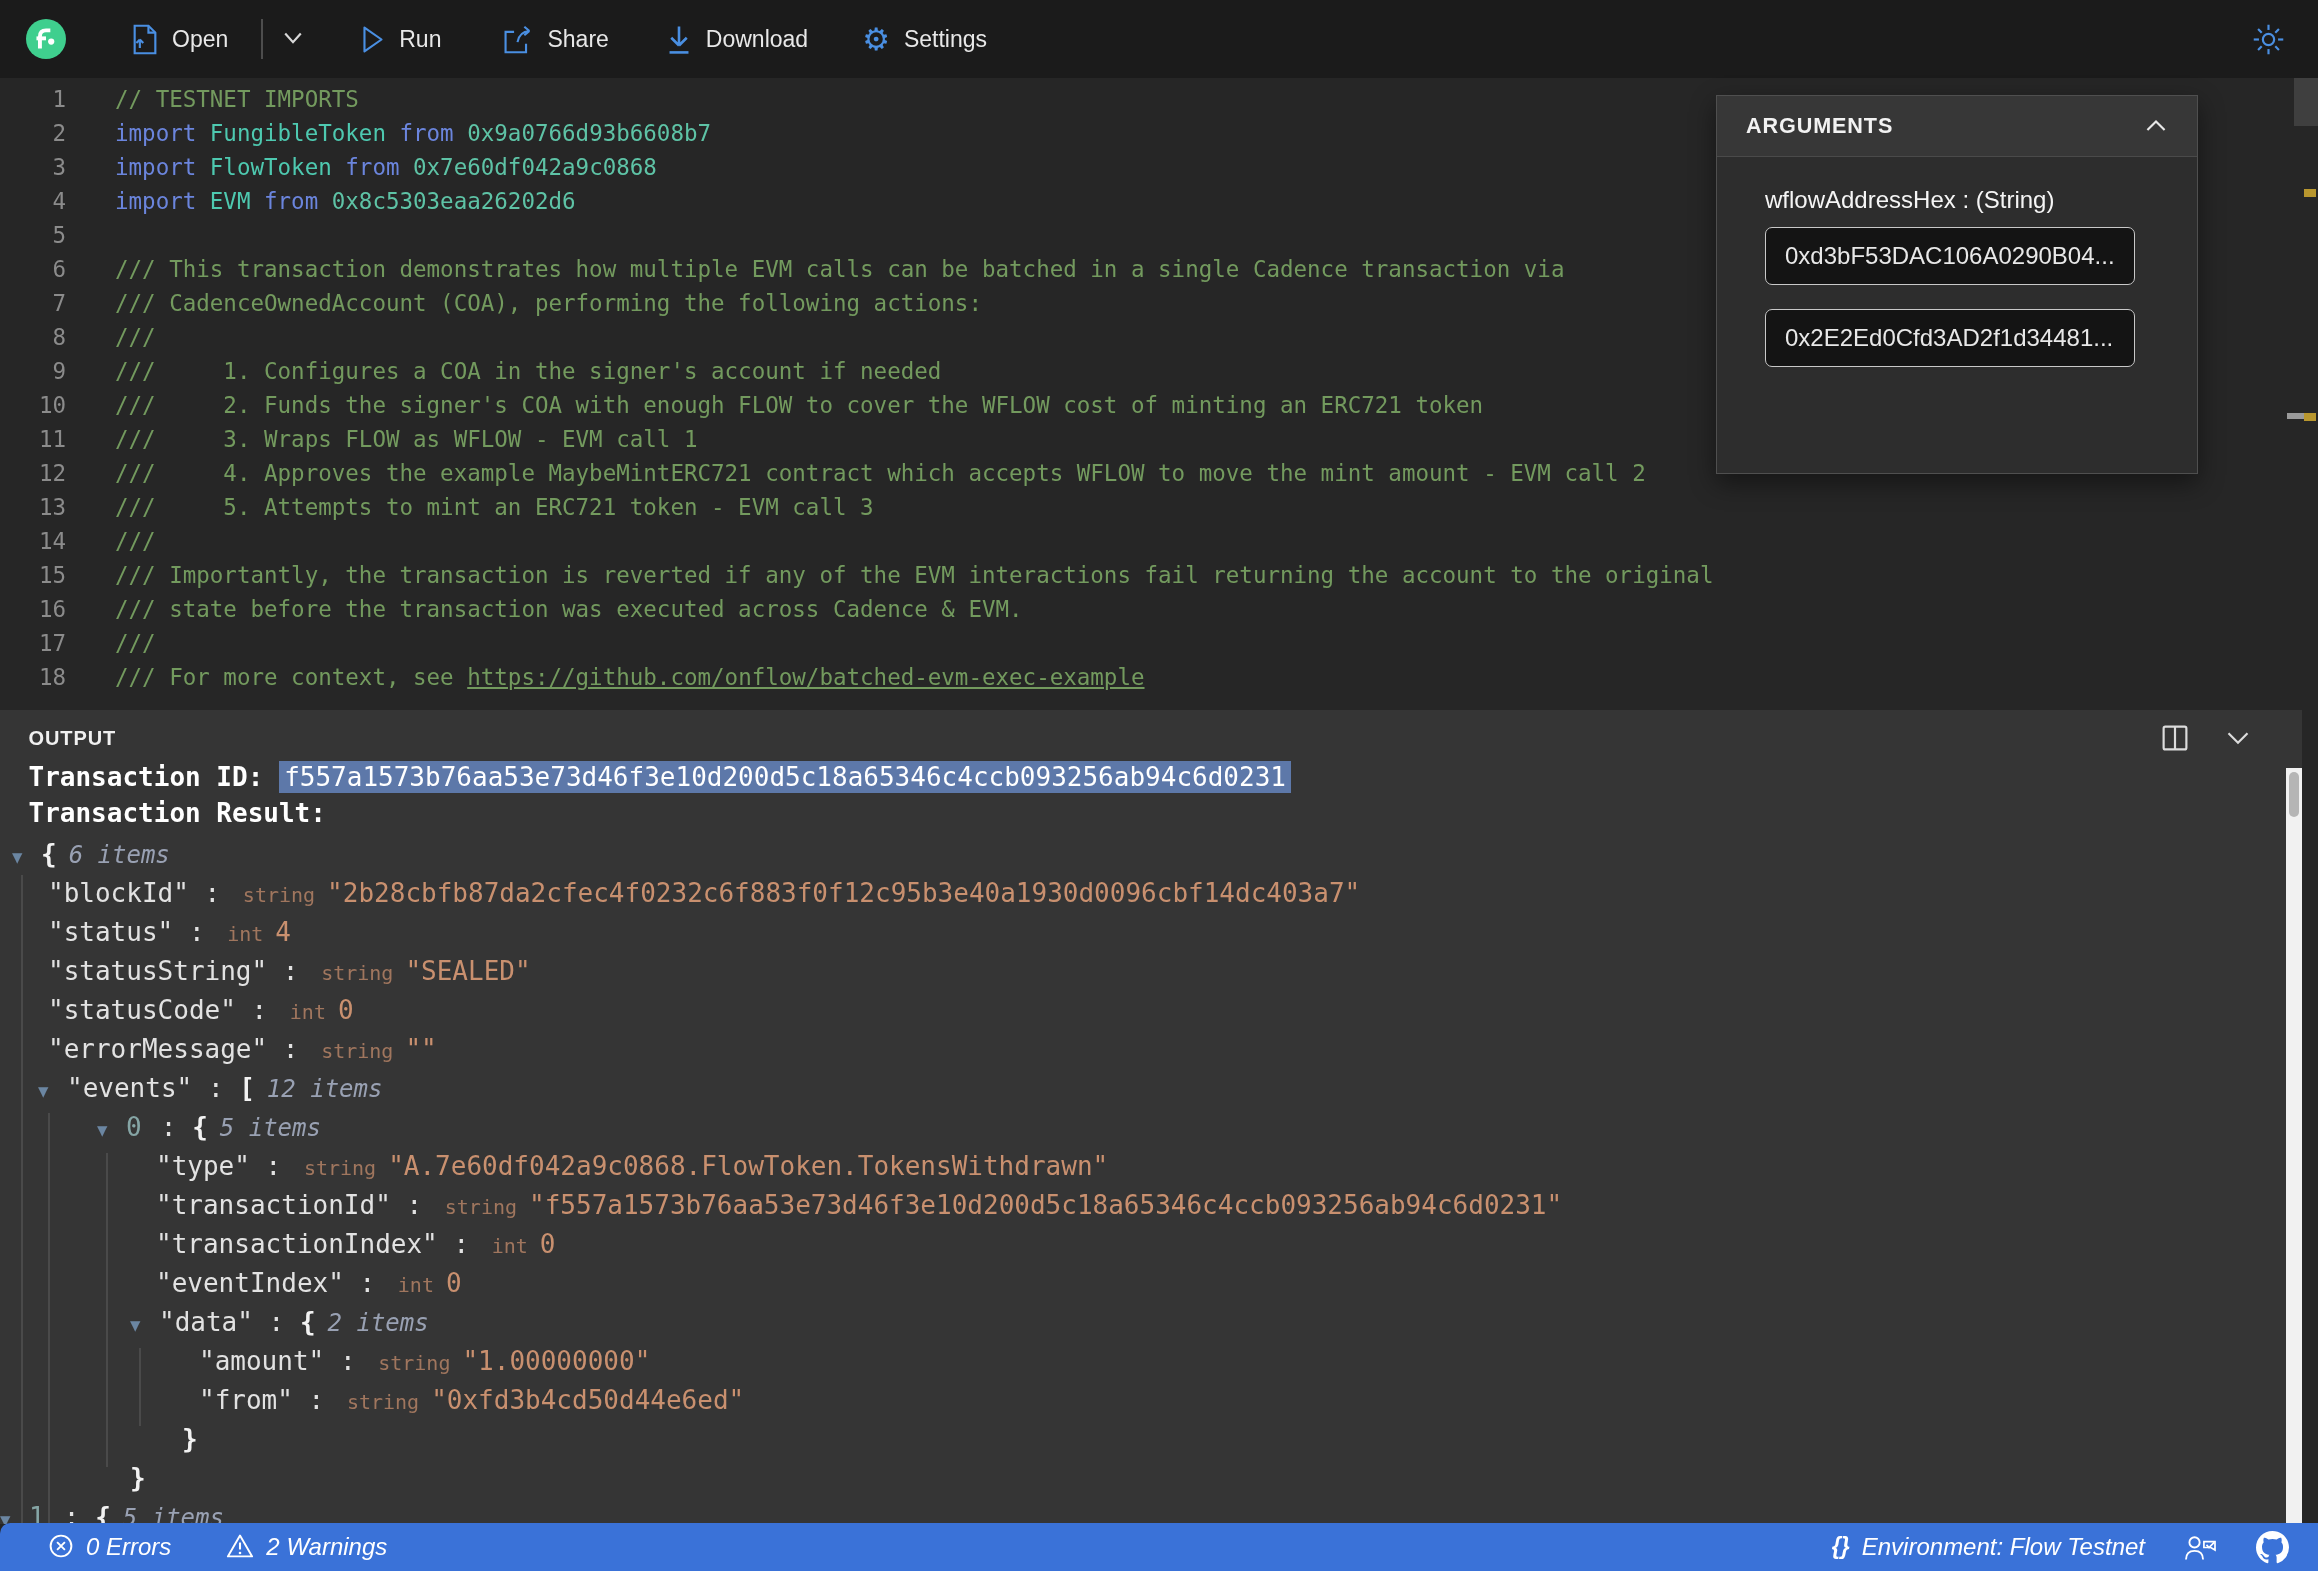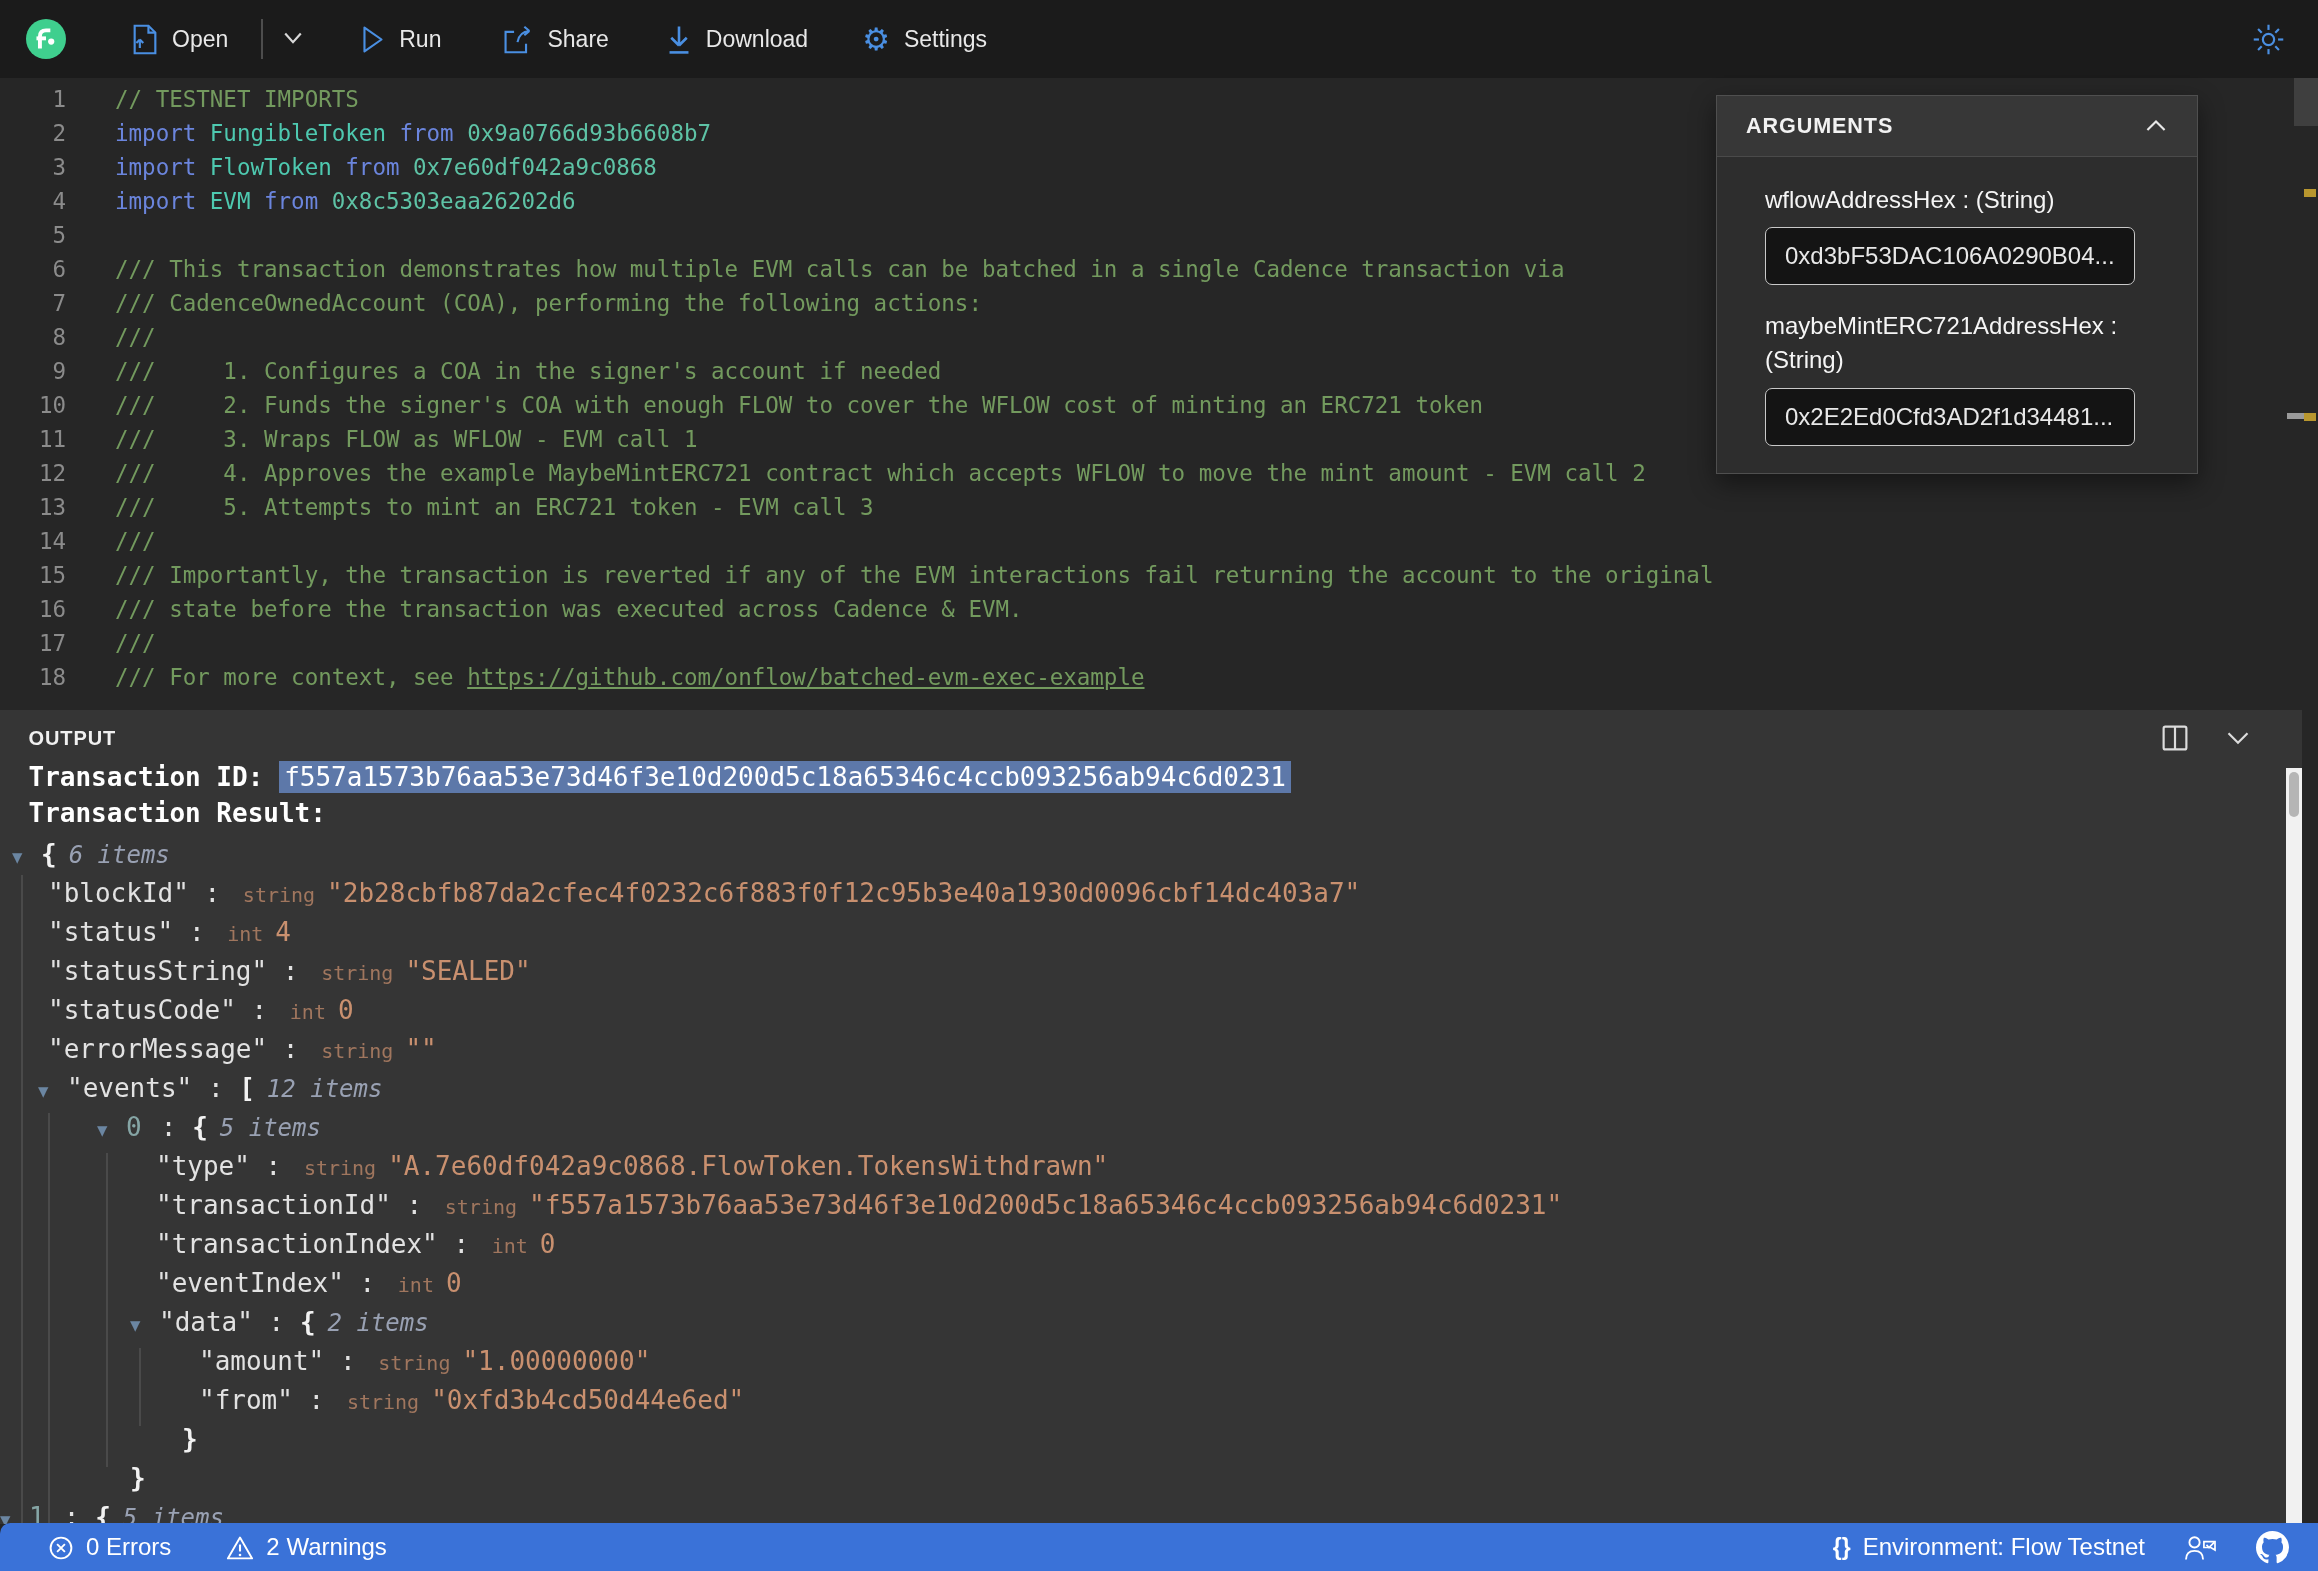--- a/index.html
+++ b/index.html
@@ -78,21 +78,21 @@
   .g3 { left:106px; top:318px; height:314px; }
   .g4 { left:139px; top:513px; height:78px; }
 
   .out-scroll { position:absolute; right:0; top:58px; bottom:0; width:15.6px; background:#f1f1f1; }
   .out-scroll-thumb { width:10.4px; height:45px; background:#b5b5b5; border-radius:5.2px;
     margin:3.5px auto 0 auto; }
 
   
   .status { position:absolute; left:0; right:0; bottom:0; height:48px; background:#3a72d8;
     border-top-left-radius:10.4px; display:flex; align-items:center; color:#fff; font-size:24px; }
-  .st-item { display:flex; align-items:flex-end; gap:12px; cursor:pointer; }
+  .st-item { display:flex; align-items:flex-start; gap:12px; cursor:pointer;font-style:italic; }
   .st-left { display:flex; gap:55px; padding-left:48px; align-items:center; }
   .st-right { margin-left:auto; display:flex; align-items:center; gap:38px; padding-right:29px; }
   .braces { font-weight:bold; font-size:23px; }
 </style>
 </head>
 <body>
 
 <div class="toolbar">
   <div class="logo">
     <svg width="26" height="26" viewBox="0 0 30 30">
@@ -196,21 +196,20 @@
 <div class="args">
   <div class="args-header">
     <span>ARGUMENTS</span>
     <svg width="24" height="15.6" viewBox="0 0 28 18">
       <path d="M4 14 L14 4 L24 14" stroke="#e8e8e8" stroke-width="2.5" fill="none"></path>
     </svg>
   </div>
   <div class="args-body">
     <div class="arg-label">wflowAddressHex : (String)</div>
     <input class="arg-input" type="text" value="0xd3bF53DAC106A0290B04..." style="">
-    <div class="arg-label">maybeMintERC721AddressHex : (String)</div>
     <input class="arg-input" type="text" value="0x2E2Ed0Cfd3AD2f1d34481..." style="">
   </div>
 </div>
 
 <div class="output">
   <div class="out-title">OUTPUT</div>
   <div class="out-icons">
     <svg width="28" height="28" viewBox="0 0 32 32">
       <rect x="3" y="3" width="26" height="26" rx="2" stroke="#dcdcdc" stroke-width="2.5" fill="none"></rect>
       <path d="M16 3 v26" stroke="#dcdcdc" stroke-width="2.5"></path>

